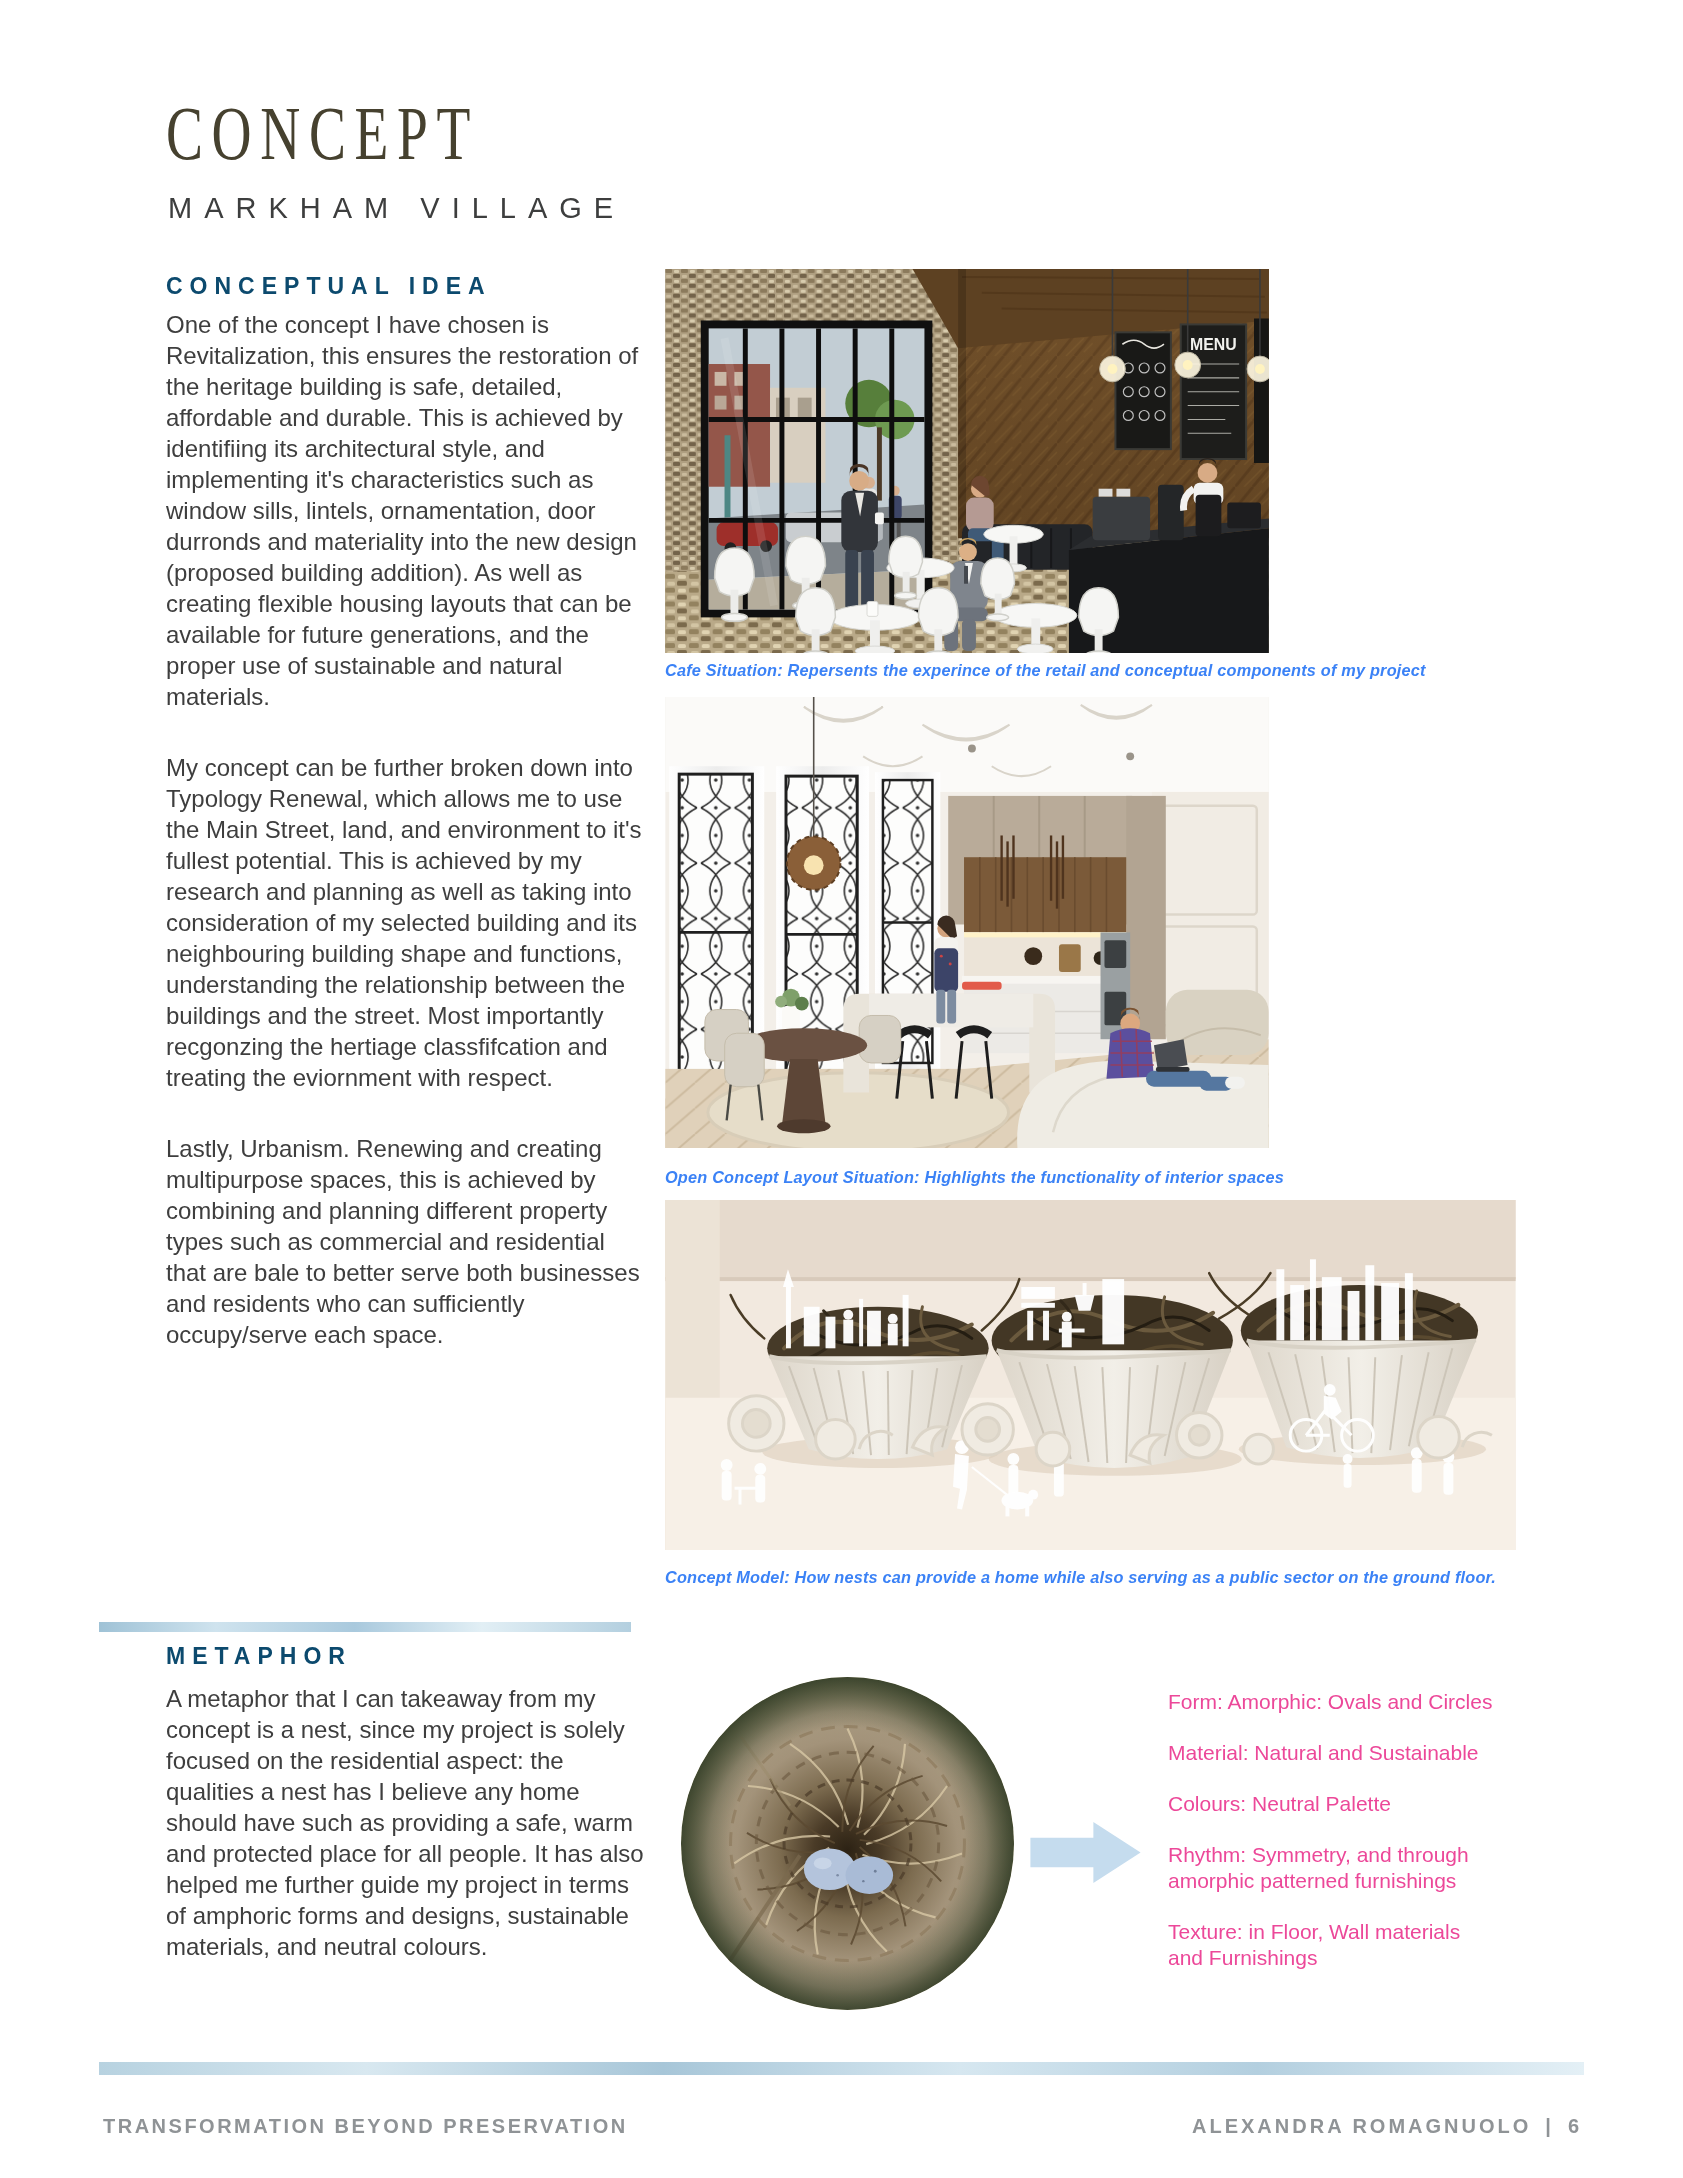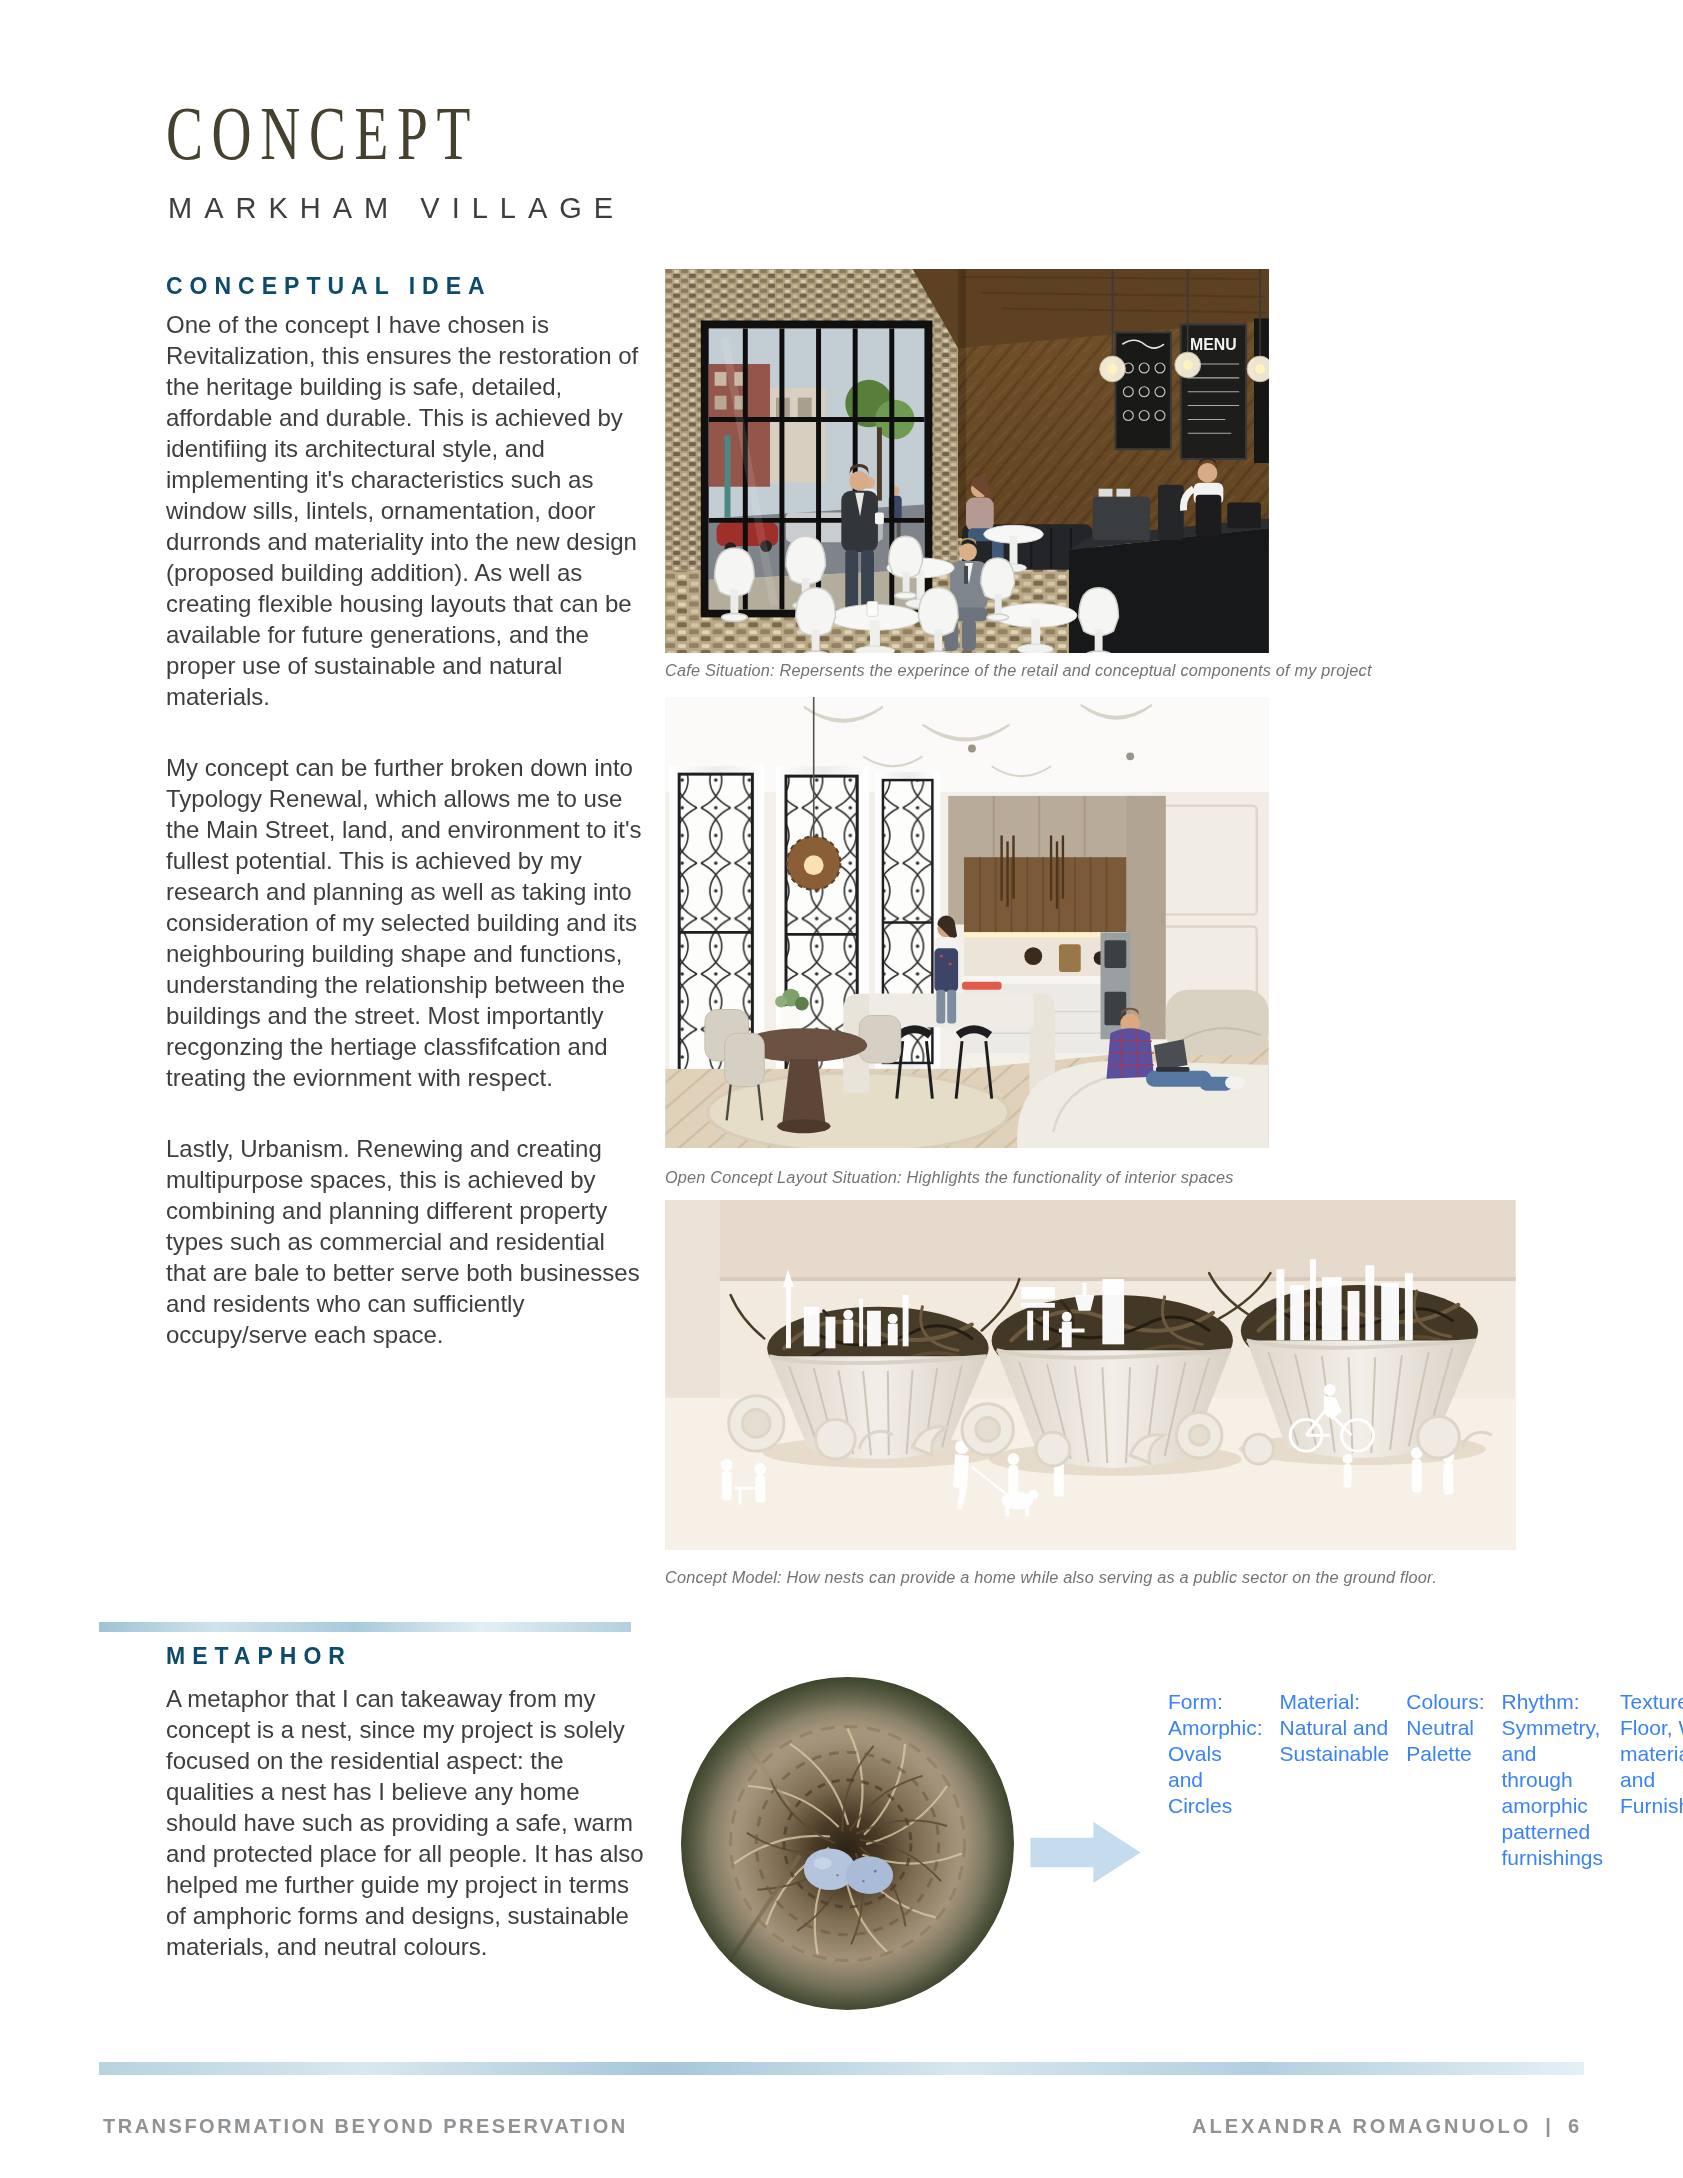--- a/index.html
+++ b/index.html
@@ -23,37 +23,37 @@
   .copy p{margin:0 0 40px 0;}
   #metaphor-copy{position:absolute;left:166px;top:1683px;width:479px;font-size:24px;
         line-height:31px;color:#3e3e3e;font-weight:300;}
 
   
   .fig{position:absolute;}
   .fig .art{width:100%;height:100%;display:block;overflow:hidden;}
   #fig-cafe{left:665px;top:269px;width:604px;height:384px;}
   #fig-open{left:665px;top:697px;width:604px;height:451px;}
   #fig-model{left:665px;top:1200px;width:851px;height:350px;}
-  .caption{position:absolute;font-style:italic;font-size:16.3px;color:#737373;
-           font-weight:400;letter-spacing:0.2px;white-space:nowrap;}
+  .caption{position:absolute;font-style:italic;font-size:16.3px;color:#3b82f6;
+           font-weight:700;letter-spacing:0.2px;white-space:nowrap;}
   #cap1{left:665px;top:661px;}
   #cap2{left:665px;top:1156px;margin-top:12px;}
   #cap3{left:665px;top:1568px;}
 
   
   .divider{position:absolute;left:99px;top:1622px;width:532px;height:10px;
      background:linear-gradient(90deg,#9fc2d6 0%,#cfe3ee 22%,#a9c9dd 48%,#e2eff5 72%,#b3cfdf 100%);}
   #nest-photo{position:absolute;left:681px;top:1677px;width:333px;height:333px;border-radius:50%;
      overflow:hidden;
      background:radial-gradient(circle at 50% 52%,#2c2214 0%,#4a3b27 14%,#7c6b4f 28%,#a3937a 46%,
                 #a89a80 58%,#83805f 70%,#55603f 82%,#3a4a2e 94%,#32412a 100%);}
   #nest-photo svg{position:absolute;inset:0;}
   #metaphor-arrow{position:absolute;left:1030px;top:1822px;width:111px;height:61px;}
   #attr-list{position:absolute;left:1168px;top:1689px;width:327px;display:flex;
-     flex-direction:row;gap:17px;font-size:21px;line-height:26px;color:#3b82f6;font-weight:300;}
+     flex-direction:column;gap:25px;font-size:21px;line-height:26px;color:#ec4899;font-weight:300;}
 
   
   .footer-bar{position:absolute;left:99px;top:2062px;width:1485px;height:13px;
      background:linear-gradient(90deg,#b7d2e0 0%,#d8e8f0 18%,#a7c6d8 38%,#d6e7f0 58%,#b3cfdf 78%,#e4f0f6 100%);}
   .footer-left{position:absolute;left:103px;top:2115px;font-size:20px;font-weight:700;
      letter-spacing:2.5px;color:#8f9396;white-space:nowrap;}
   .footer-right{position:absolute;right:101px;top:2115px;font-size:20px;font-weight:700;
      letter-spacing:3px;color:#8f9396;white-space:nowrap;}
   .footer-right .sep{margin:0 14px;}
 </style>

